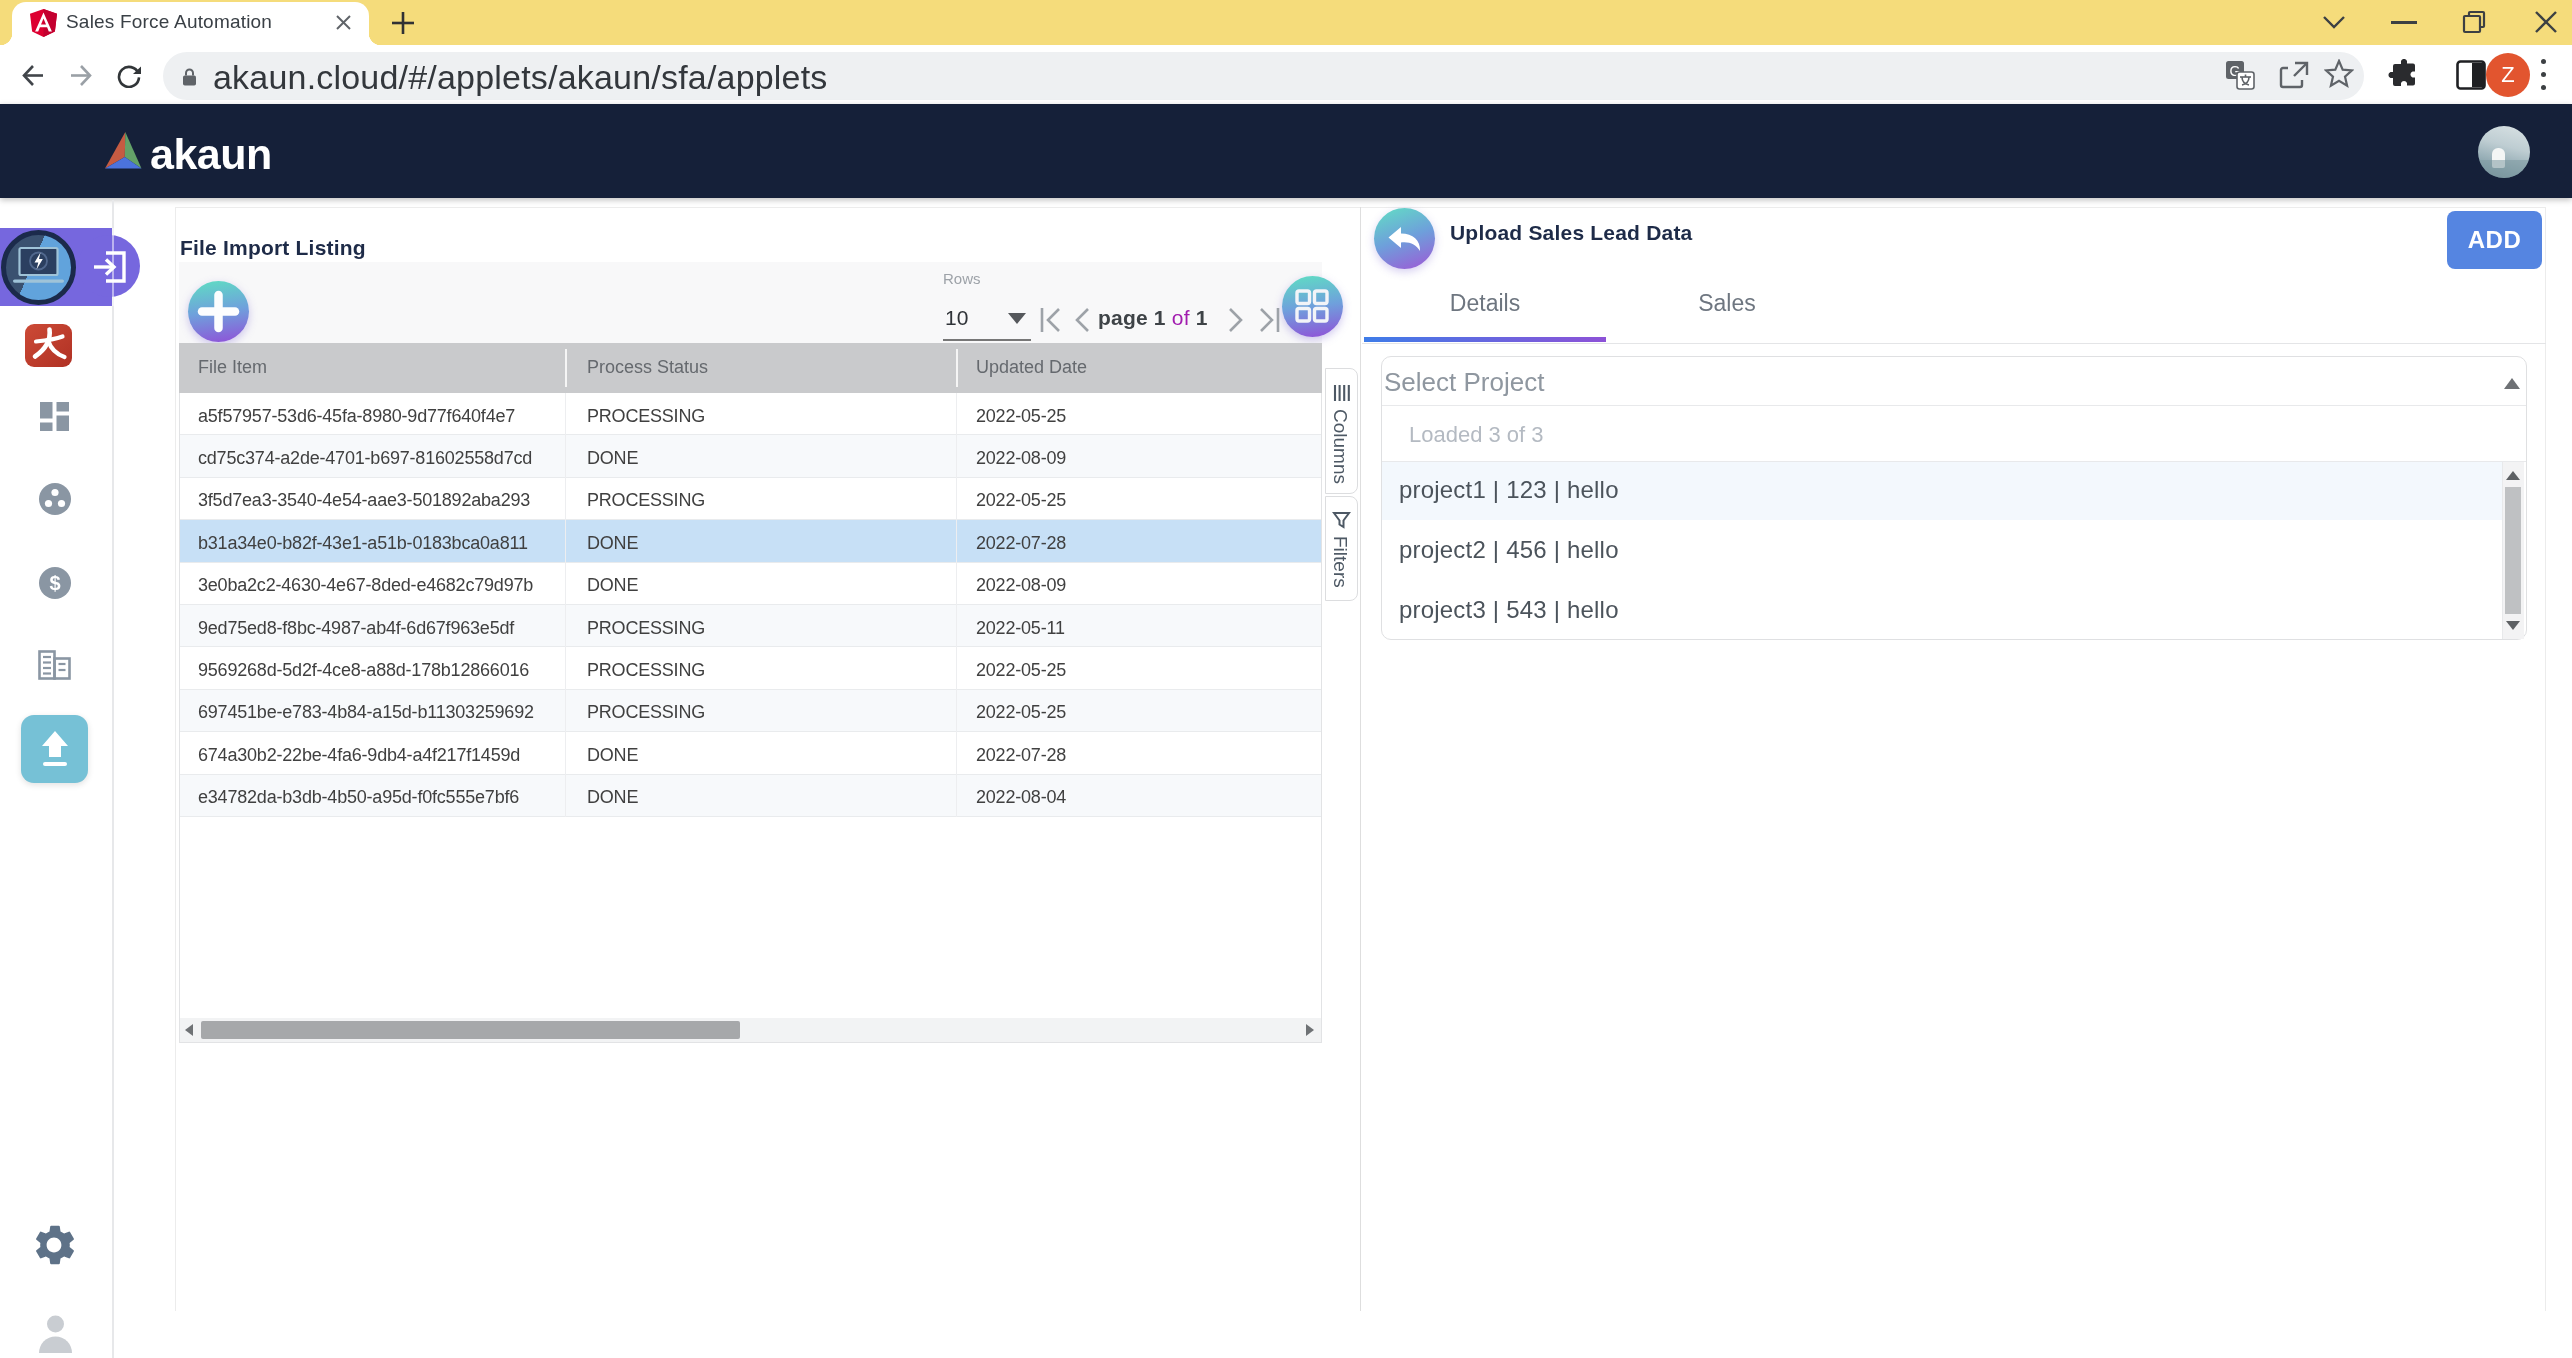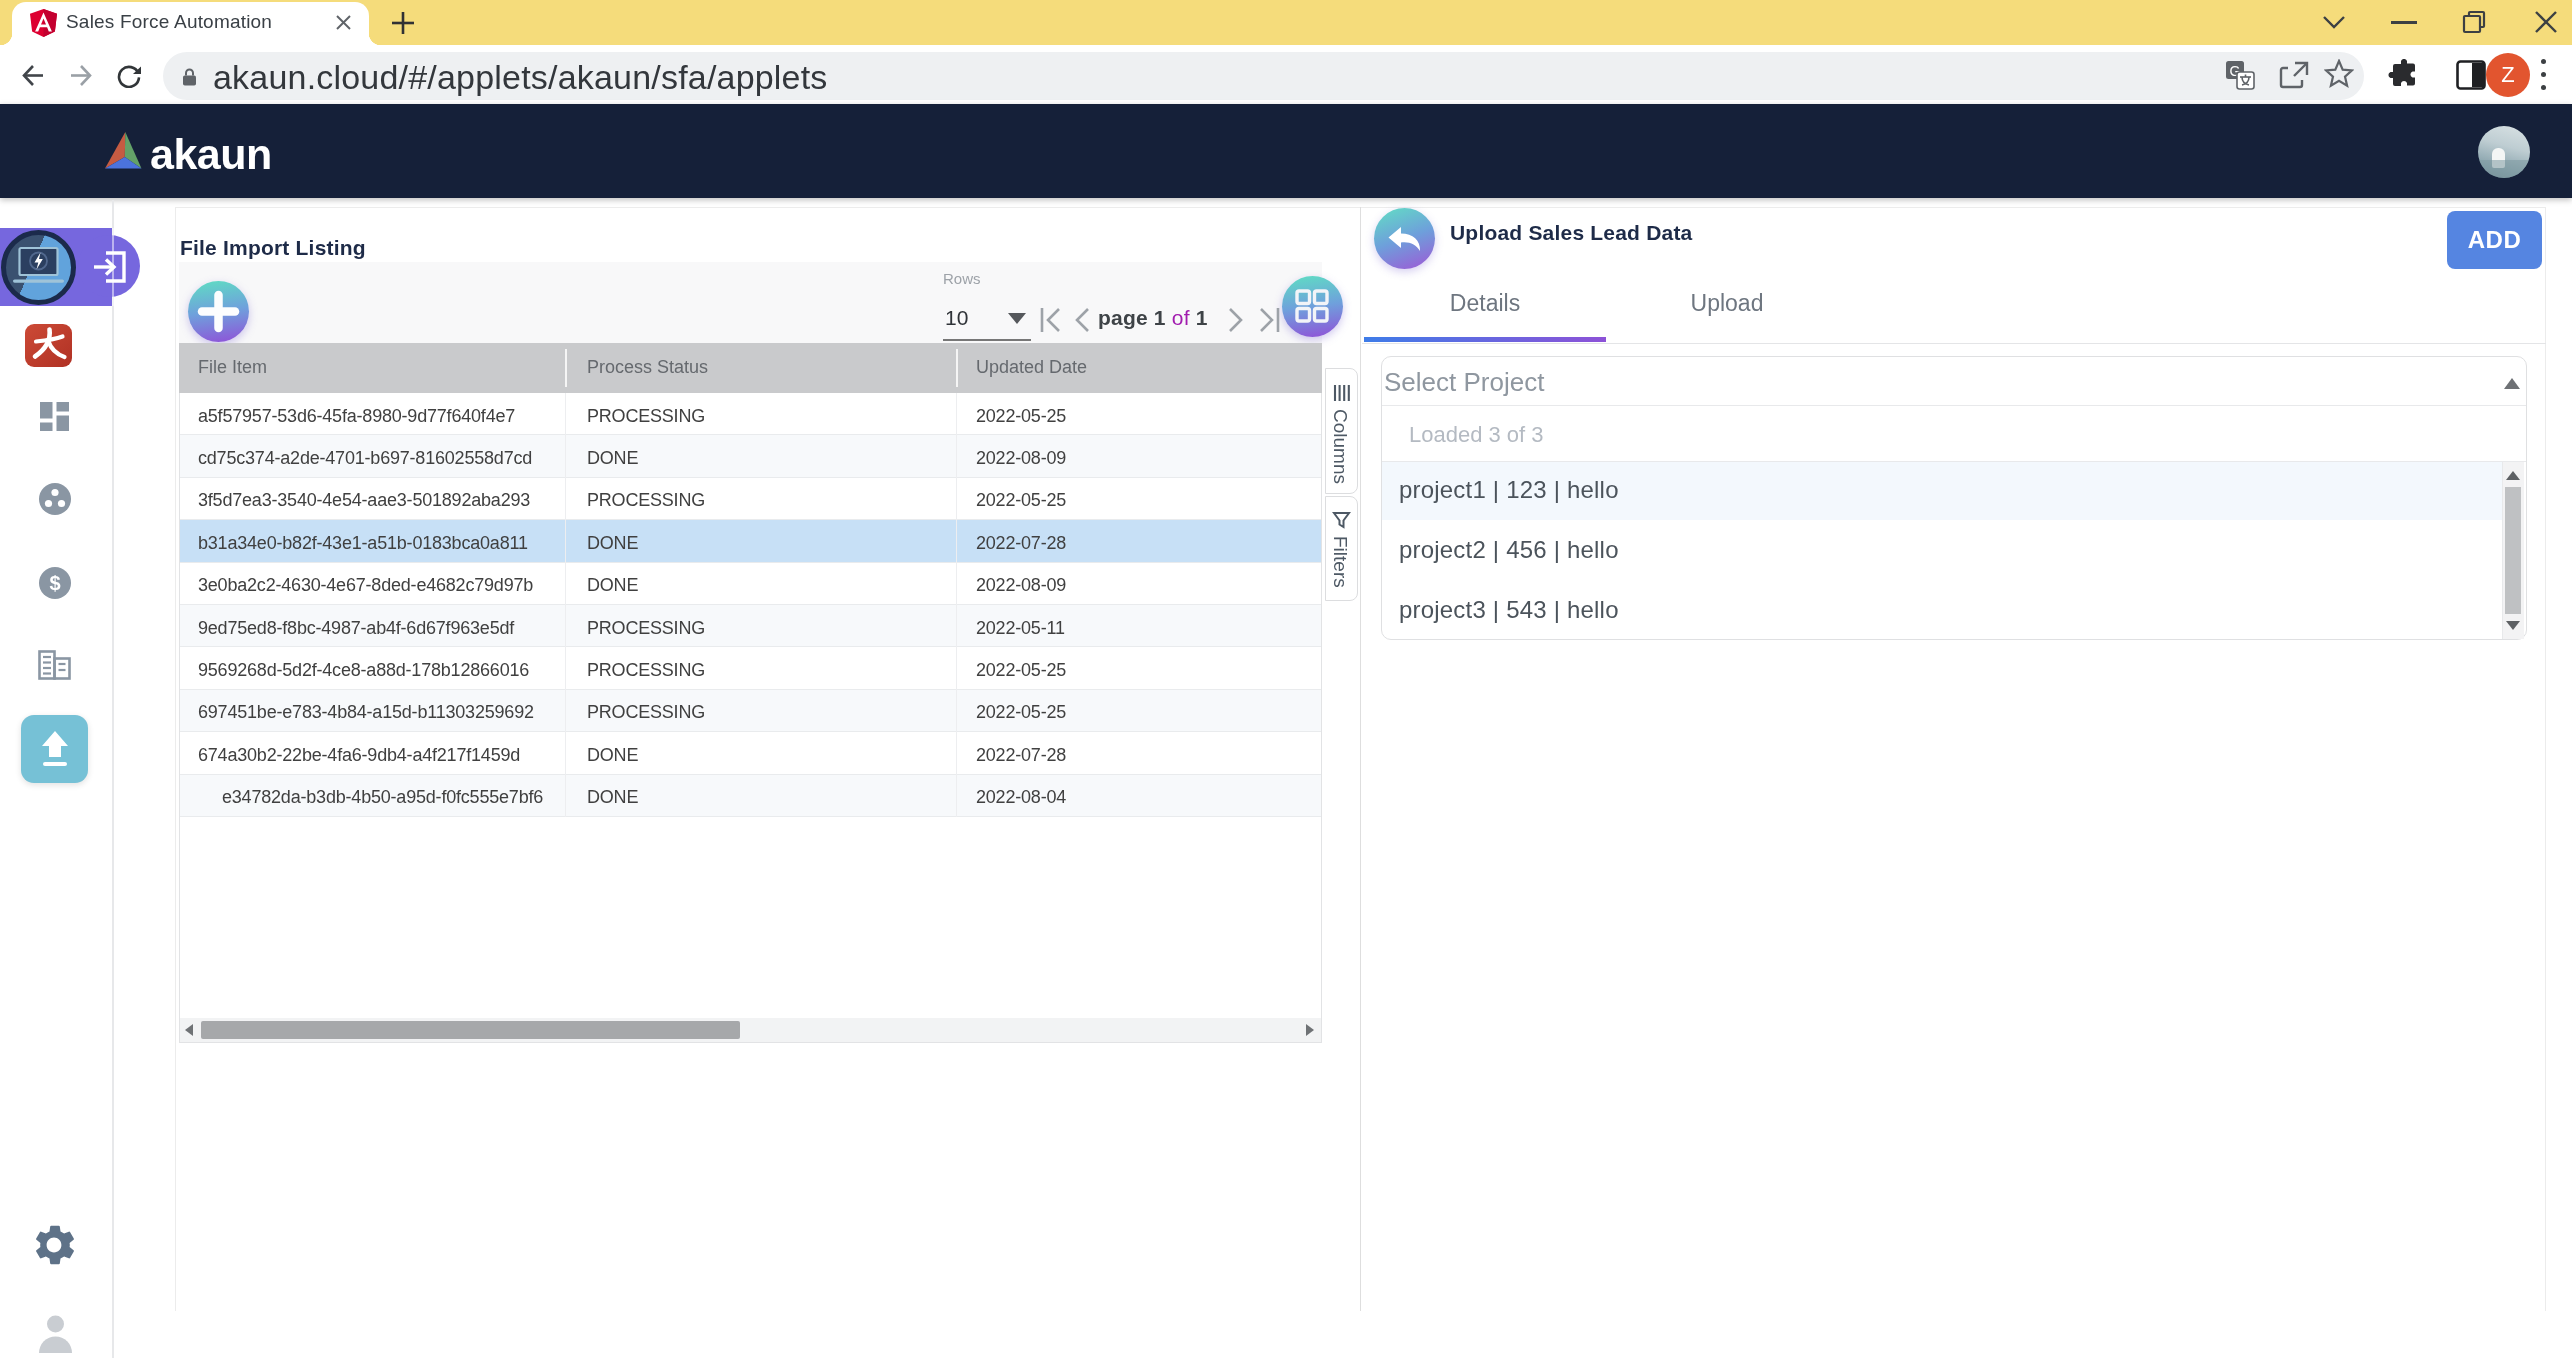--- a/index.html
+++ b/index.html
@@ -359,21 +359,21 @@
     <div class="abs td" style="left:976px; top:659.9px;">2022-05-25</div>
     <div class="abs" style="left:180px; top:689.8px; width:1141px; height:42.4px; background:#F7F9FB; border-bottom:1px solid #E9EBED;"></div>
     <div class="abs td" style="left:198px; top:702.3px;">697451be-e783-4b84-a15d-b11303259692</div>
     <div class="abs td" style="left:587px; top:702.3px;">PROCESSING</div>
     <div class="abs td" style="left:976px; top:702.3px;">2022-05-25</div>
     <div class="abs" style="left:180px; top:732.2px; width:1141px; height:42.4px; background:#FFFFFF; border-bottom:1px solid #E9EBED;"></div>
     <div class="abs td" style="left:198px; top:744.7px;">674a30b2-22be-4fa6-9db4-a4f217f1459d</div>
     <div class="abs td" style="left:587px; top:744.7px;">DONE</div>
     <div class="abs td" style="left:976px; top:744.7px;">2022-07-28</div>
     <div class="abs" style="left:180px; top:774.6px; width:1141px; height:42.4px; background:#F7F9FB; border-bottom:1px solid #E9EBED;"></div>
-    <div class="abs td" style="left:198px; top:787.1px;margin-left:24px;">e34782da-b3db-4b50-a95d-f0fc555e7bf6</div>
+    <div class="abs td" style="left:198px; top:787.1px;">e34782da-b3db-4b50-a95d-f0fc555e7bf6</div>
     <div class="abs td" style="left:587px; top:787.1px;">DONE</div>
     <div class="abs td" style="left:976px; top:787.1px;">2022-08-04</div>
     <div class="abs" style="left:565px; top:393px; width:1px; height:424px; background:#EDEEF0;"></div>
     <div class="abs" style="left:956px; top:393px; width:1px; height:424px; background:#EDEEF0;"></div>
   </div>
 
 <div class="abs" style="left:180px; top:1018px; width:1141px; height:24px; background:#F2F3F4;"></div>
 <div class="abs" style="left:201px; top:1021px; width:539px; height:18px; border-radius:2px; background:#A6A8AA;"></div>
 <div class="abs" style="left:185px; top:1024px; width:0; height:0; border-top:6px solid transparent; border-bottom:6px solid transparent; border-right:8px solid #6F7275;"></div>
 <div class="abs" style="left:1306px; top:1024px; width:0; height:0; border-top:6px solid transparent; border-bottom:6px solid transparent; border-left:8px solid #6F7275;"></div>
@@ -394,21 +394,21 @@
 </svg>
 <div class="abs vtxt" style="left:1351px; top:536px;">Filters</div>
 
 <div class="abs" id="backbtn"></div>
 <svg class="abs" style="left:1374px; top:208px;" width="61" height="61" viewBox="0 0 61 61">
   <path d="M27 19 L14.5 29.5 L27 40 L27 34.5 C36 33.5 42 36.5 46 43 C46.5 32 39 25.5 27 25.5 Z" fill="#fff"></path>
 </svg>
 <div class="abs" id="h2">Upload Sales Lead Data</div>
 <div class="abs" id="addbtn">ADD</div>
 <div class="abs" id="tabDetails">Details</div>
-<div class="abs" id="tabUpload">Upload</div>
+<div class="abs" id="tabUpload">Sales</div>
 <div class="abs" id="tabline"></div>
 <div class="abs" id="tabind"></div>
 
 <div class="abs" id="ddbox"></div>
 <div class="abs" id="ddlbl">Select Project</div>
 <div class="abs" id="ddline1"></div>
 <div class="abs" id="ddloaded">Loaded 3 of 3</div>
 <div class="abs" id="ddline2"></div>
 <div class="abs" id="item1"></div>
 <div class="abs item" style="left:1399px; top:476px;">project1 | 123 | hello</div>

